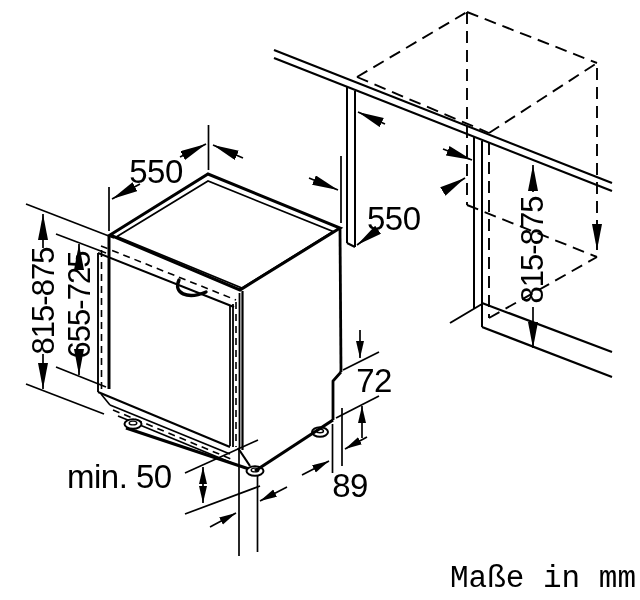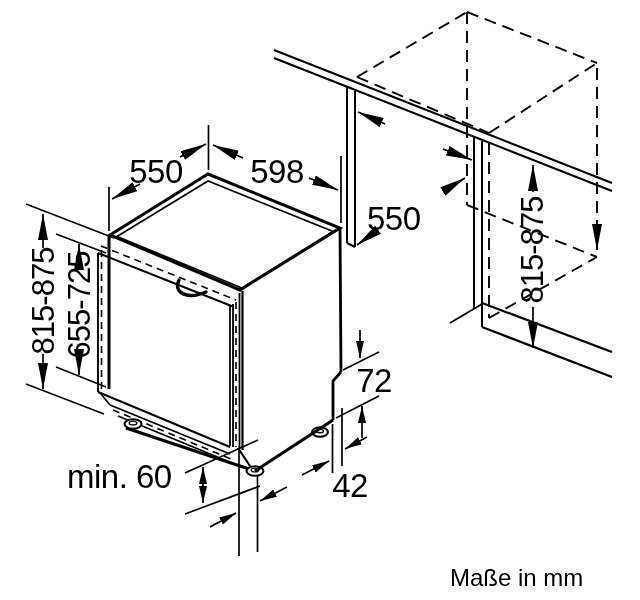--- a/index.html
+++ b/index.html
@@ -7,21 +7,21 @@
     position:relative;width:640px;height:600px;background:#fff;overflow:hidden;
     font-family:"Liberation Sans",sans-serif;
   }
   .stage svg{position:absolute;left:0;top:0;}
   .lbl{
     position:absolute;color:#000;font-size:33px;line-height:1;white-space:nowrap;
     transform:translate(-50%,-50%);letter-spacing:-0.5px;
   }
   .lbl.left{transform:translate(0,-50%);}
   .lbl.rot{transform:translate(-50%,-50%) rotate(-90deg);font-size:31px;letter-spacing:-1px;}
-  .lbl.footer{font-size:24px;letter-spacing:0;}
+  .lbl.footer{font-size:31px;letter-spacing:0;font-family:Liberation Mono, monospace;}
 </style>
 </head>
 <body>
 
 <div class="stage">
 
   <svg width="640" height="600" viewBox="0 0 640 600">
     <defs>
       <marker id="ah" markerUnits="userSpaceOnUse" markerWidth="28" markerHeight="12" refX="26" refY="5" orient="auto">
         <path d="M0,0 L26,5 L0,10 Z" fill="#000"></path>
@@ -180,33 +180,32 @@
         <path d="M239,450 L239,556"></path>
         <path d="M257.5,475 L257.5,552"></path>
         <path d="M210,527 L236,513" marker-end="url(#ahs)"></path>
         <path d="M287,487 L260,501" marker-end="url(#ahs)"></path>
       </g>
     </g>
   </svg>
 
   <div class="lbl" style="left:156px;top:171px">550</div>
 
-  <div class="lbl" style="left:277px;top:171px">598</div>
 
 
   <div class="lbl left" style="left:367px;top:218px">550</div>
 
   <div class="lbl rot" style="left:43px;top:301px">815-875</div>
 
   <div class="lbl rot" style="left:79px;top:305px">655-725</div>
 
   <div class="lbl rot" style="left:532px;top:250px">815-875</div>
 
   <div class="lbl" style="left:374px;top:380px">72</div>
 
-  <div class="lbl" style="left:350px;top:485px">42</div>
-
-  <div class="lbl left" style="left:67px;top:476px">min. 60</div>
+  <div class="lbl" style="left:350px;top:485px">89</div>
+
+  <div class="lbl left" style="left:67px;top:476px">min. 50</div>
 
 
   <div class="lbl left footer" style="left:450px;top:578px">Maße in mm</div>
 
 </div>
 
 </body></html>

